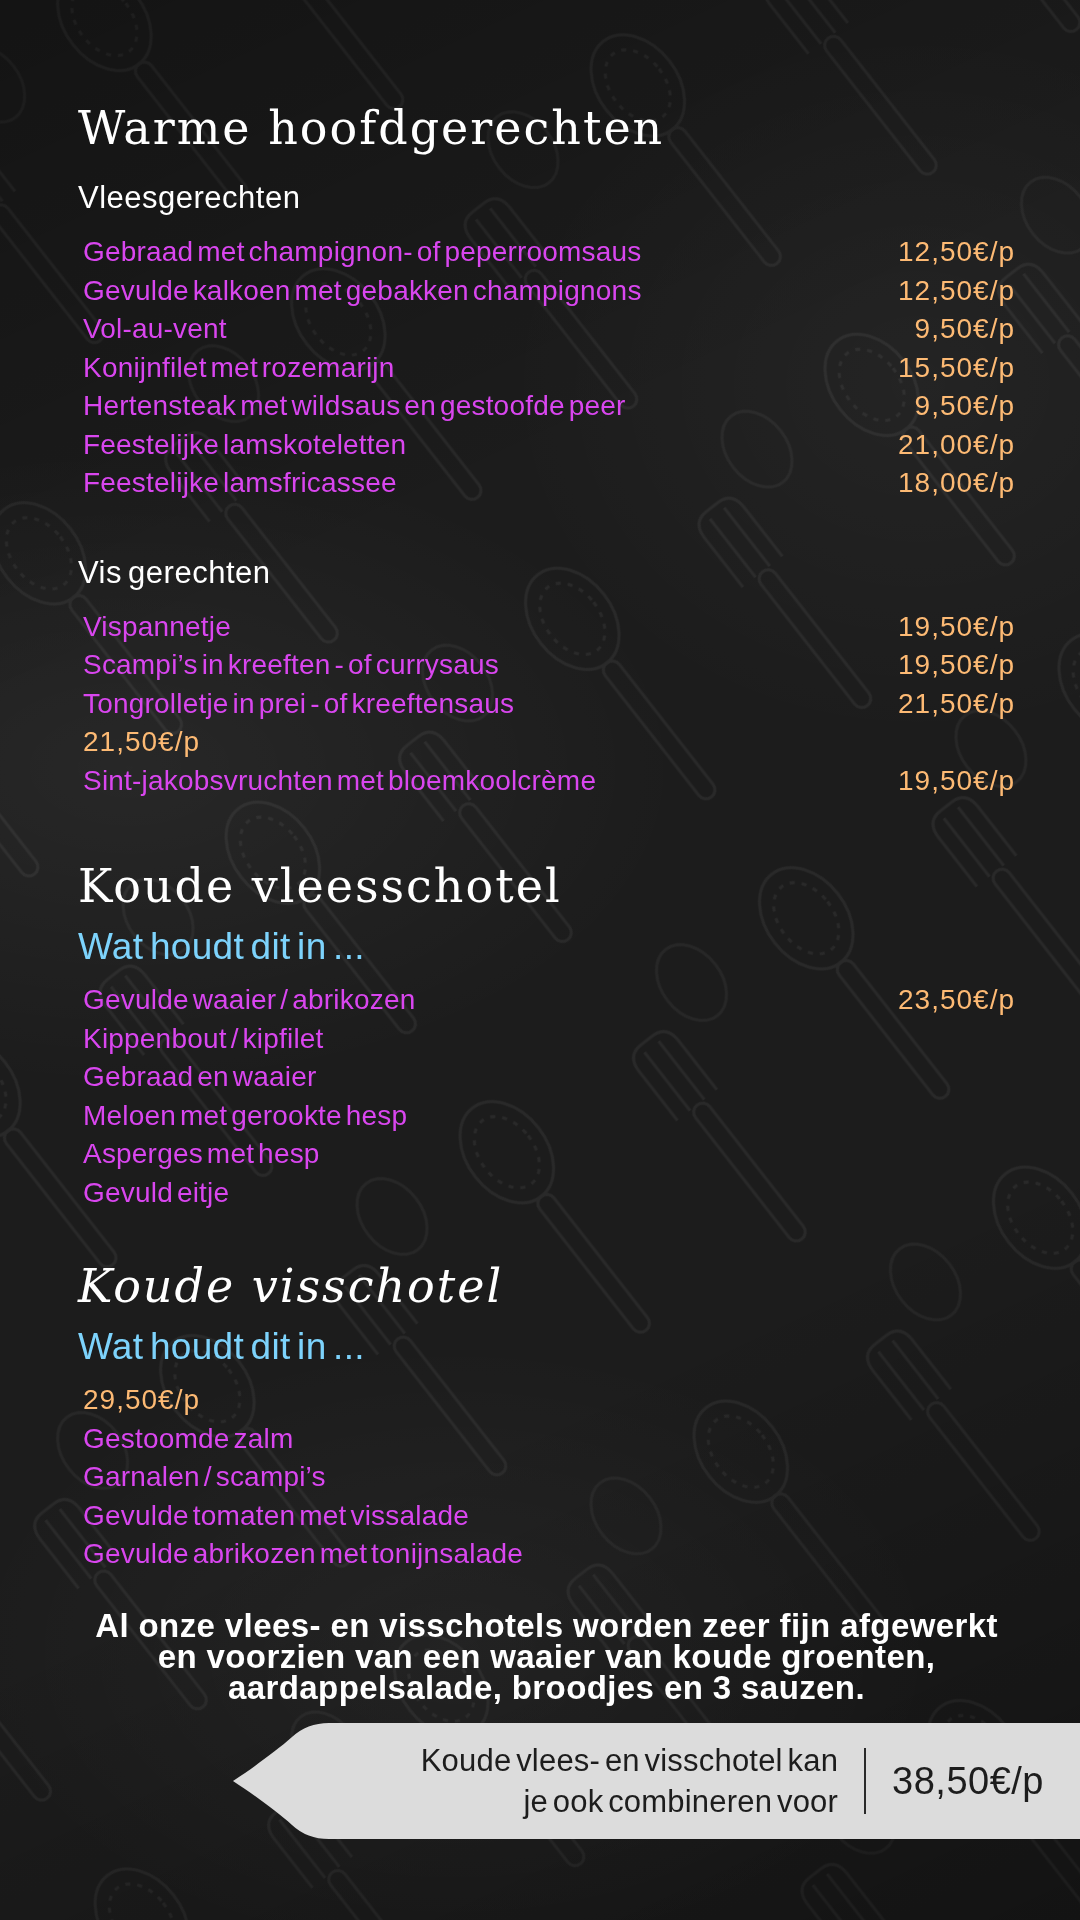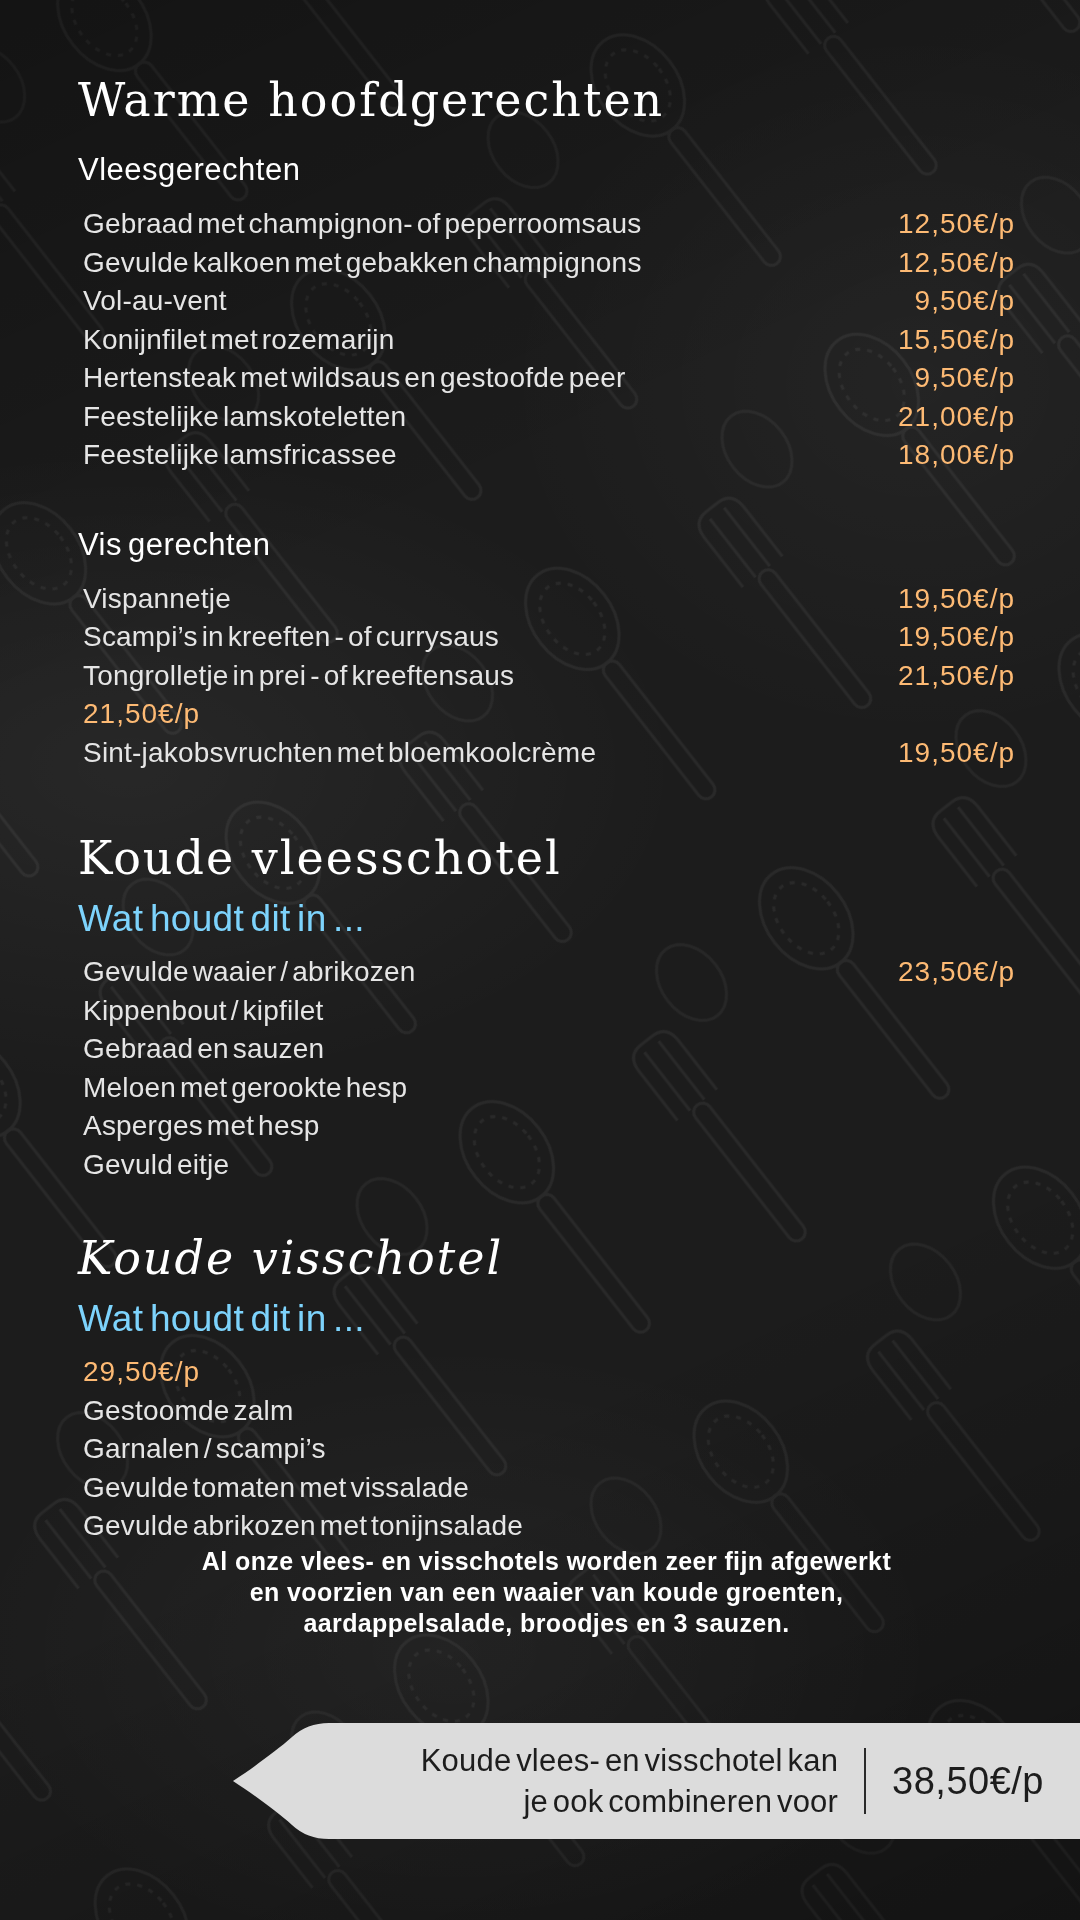--- a/index.html
+++ b/index.html
@@ -25,60 +25,62 @@
     position:relative;
     padding:72px 65px 0 78px;
   }
   .menu-title{
     font-family:"DejaVu Serif", serif;
     font-weight:400;
     font-size:46px;
     line-height:56px;
     letter-spacing:2px;
     color:#ffffff;
+    margin-top:28px;
   }
   .sub-heading{
     font-size:31px;
     font-weight:400;
     line-height:40px;
     letter-spacing:0.5px;
     word-spacing:-3px;
     color:#ffffff;
     margin-top:22px;
   }
   ul.dish-list{ list-style:none; margin-top:15px; padding-left:5px; }
   ul.dish-list li{
     display:flex; justify-content:space-between; align-items:baseline;
     line-height:38.5px;
   }
   .iname{
     font-size:28px;
     font-weight:400;
-    color:#e5e5e5;
+    color:#d946ef;
     letter-spacing:0.2px;
     word-spacing:-4px;
   }
   .iprice{
     font-size:28px;
     color:#fdba74;
     letter-spacing:1px;
     white-space:nowrap;
   }
   .gap-sub{ margin-top:50px; }
   .big-gap{ margin-top:58px; }
   .mid-gap{ margin-top:46px;font-style:italic; }
   .intro-line{
     font-size:37px; font-weight:400; color:#7dd3fc;
     word-spacing:-4px; letter-spacing:0.3px;
     margin-top:14px; line-height:38px;
   }
   .footnote{
+    margin-top:36px;
     text-align:center;
     font-weight:bold;
-    font-size:25px;
+    font-size:33px;
     line-height:31px;
     letter-spacing:0.4px;
     color:#ffffff;
   }
   .banner{
     position:absolute;
     right:0; top:1723px;
     width:850px; height:116px;
   }
   .banner-bg{ position:absolute; inset:0; width:100%; height:100%; }
@@ -210,21 +212,21 @@
           <span class="iname">Gevulde waaier / abrikozen</span>
           <span class="iprice">23,50€/p</span>
         </li>
 
         <li class="row">
           <span class="iname">Kippenbout / kipfilet</span>
           <span class="iprice"></span>
         </li>
 
         <li class="row">
-          <span class="iname">Gebraad en sauzen</span>
+          <span class="iname">Gebraad en waaier</span>
           <span class="iprice"></span>
         </li>
 
         <li class="row">
           <span class="iname">Meloen met gerookte hesp</span>
           <span class="iprice"></span>
         </li>
 
         <li class="row">
           <span class="iname">Asperges met hesp</span>

